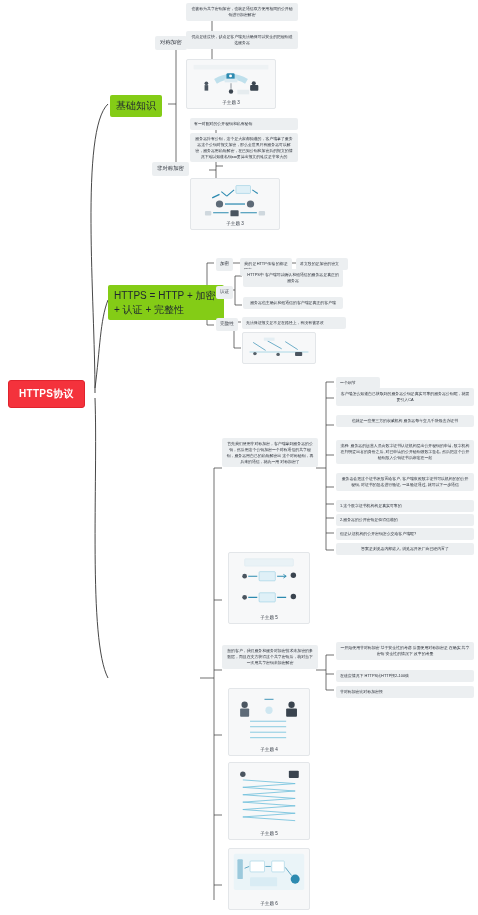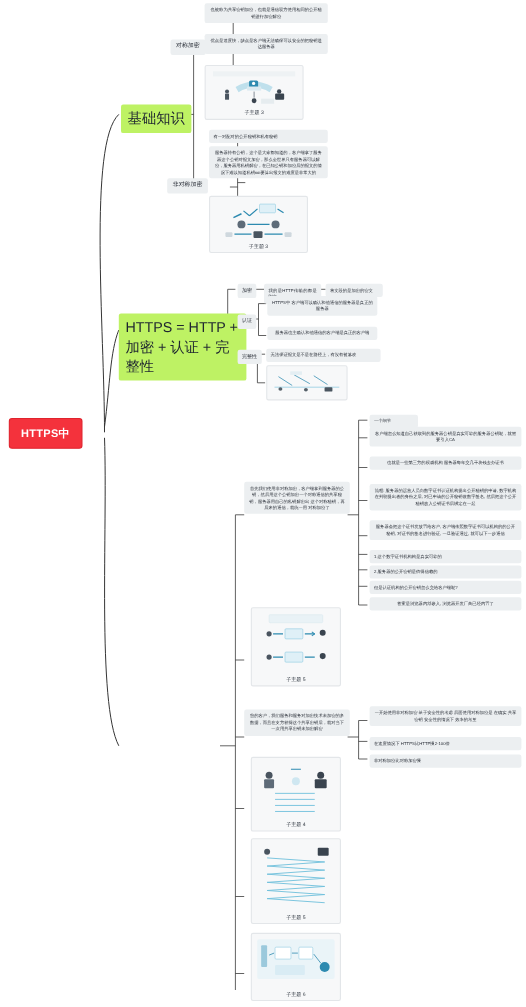--- a/index.html
+++ b/index.html
@@ -22,23 +22,23 @@
     font-weight:bold;
     font-size:10px;
     padding:6px 10px;
     border-radius:3px;
     border:1px solid #e0232d;
     white-space:nowrap;
     letter-spacing:0.3px;
   }
 
   .branch {
-    background:#bef264;
+    background:#84cc16;
     color:#1e2530;
-    font-size:13px;
+    font-size:10px;
     padding:4px 6px;
     border-radius:2px;
     line-height:1.35;
   }
   .branch.wide { width:116px; }
 
   .sub {
     background:#eceff1;
     color:#2a2f38;
     font-size:4.6px;
@@ -151,21 +151,21 @@
       <path d="M326 550 L 334 550"></path>
 
       <path d="M316 670 L 326 670"></path>
       <path d="M326 655 L 326 690"></path>
       <path d="M326 655 L 334 655"></path>
       <path d="M326 674 L 334 674"></path>
       <path d="M326 690 L 334 690"></path>
     </g>
   </svg>
 
-  <div class="node root" style="left:8px; top:380px;">HTTPS中</div>
+  <div class="node root" style="left:8px; top:380px;">HTTPS协议</div>
 
   <div class="node branch" style="left:110px; top:95px;">基础知识</div>
 
   <div class="node sub small-label" style="left:155px; top:36px;">对称加密</div>
 
   <div class="node sub small-label" style="left:152px; top:162px;">非对称加密</div>
 
   <div class="node leaf center" style="left:186px; top:3px; width:112px;">也被称为共享密钥加密，也就是通信双方使用相同的公开秘钥进行加密解密</div>
 
   <div class="node leaf center" style="left:186px; top:31px; width:112px;">优点是速度快，缺点是客户端无法确保可以安全的把秘钥送达服务器</div>

